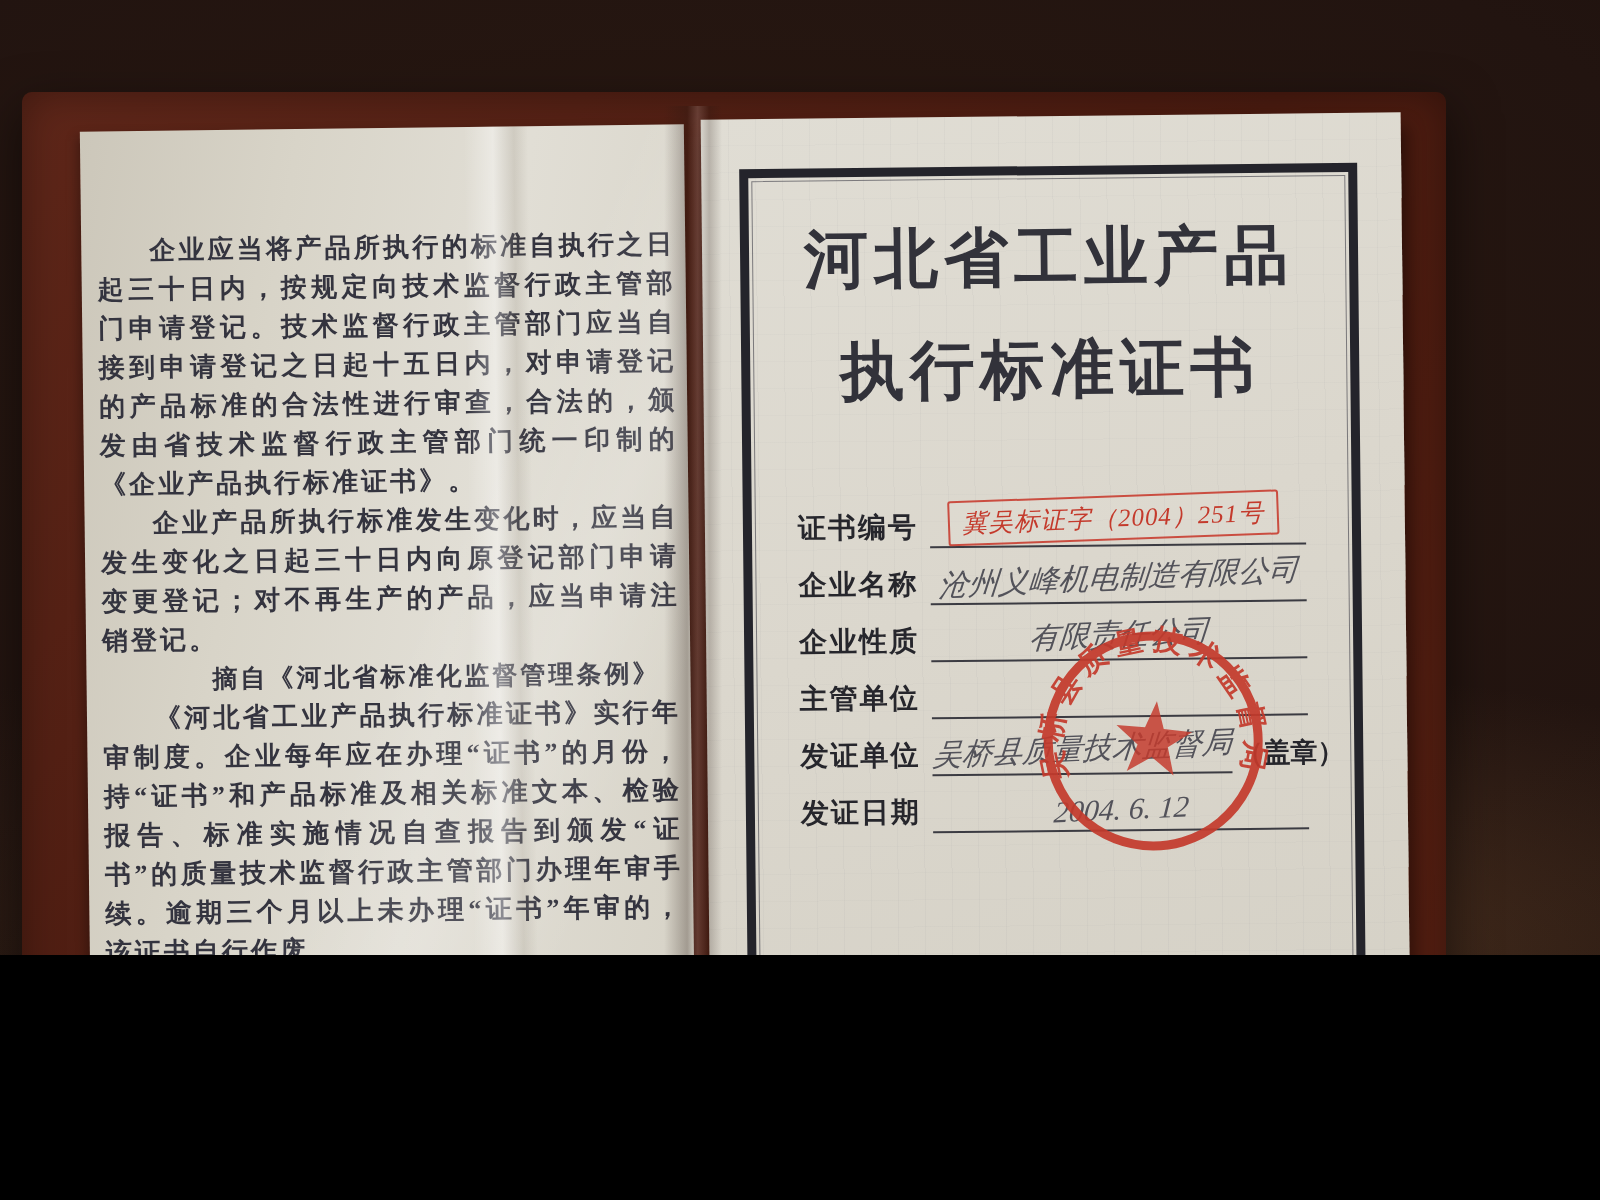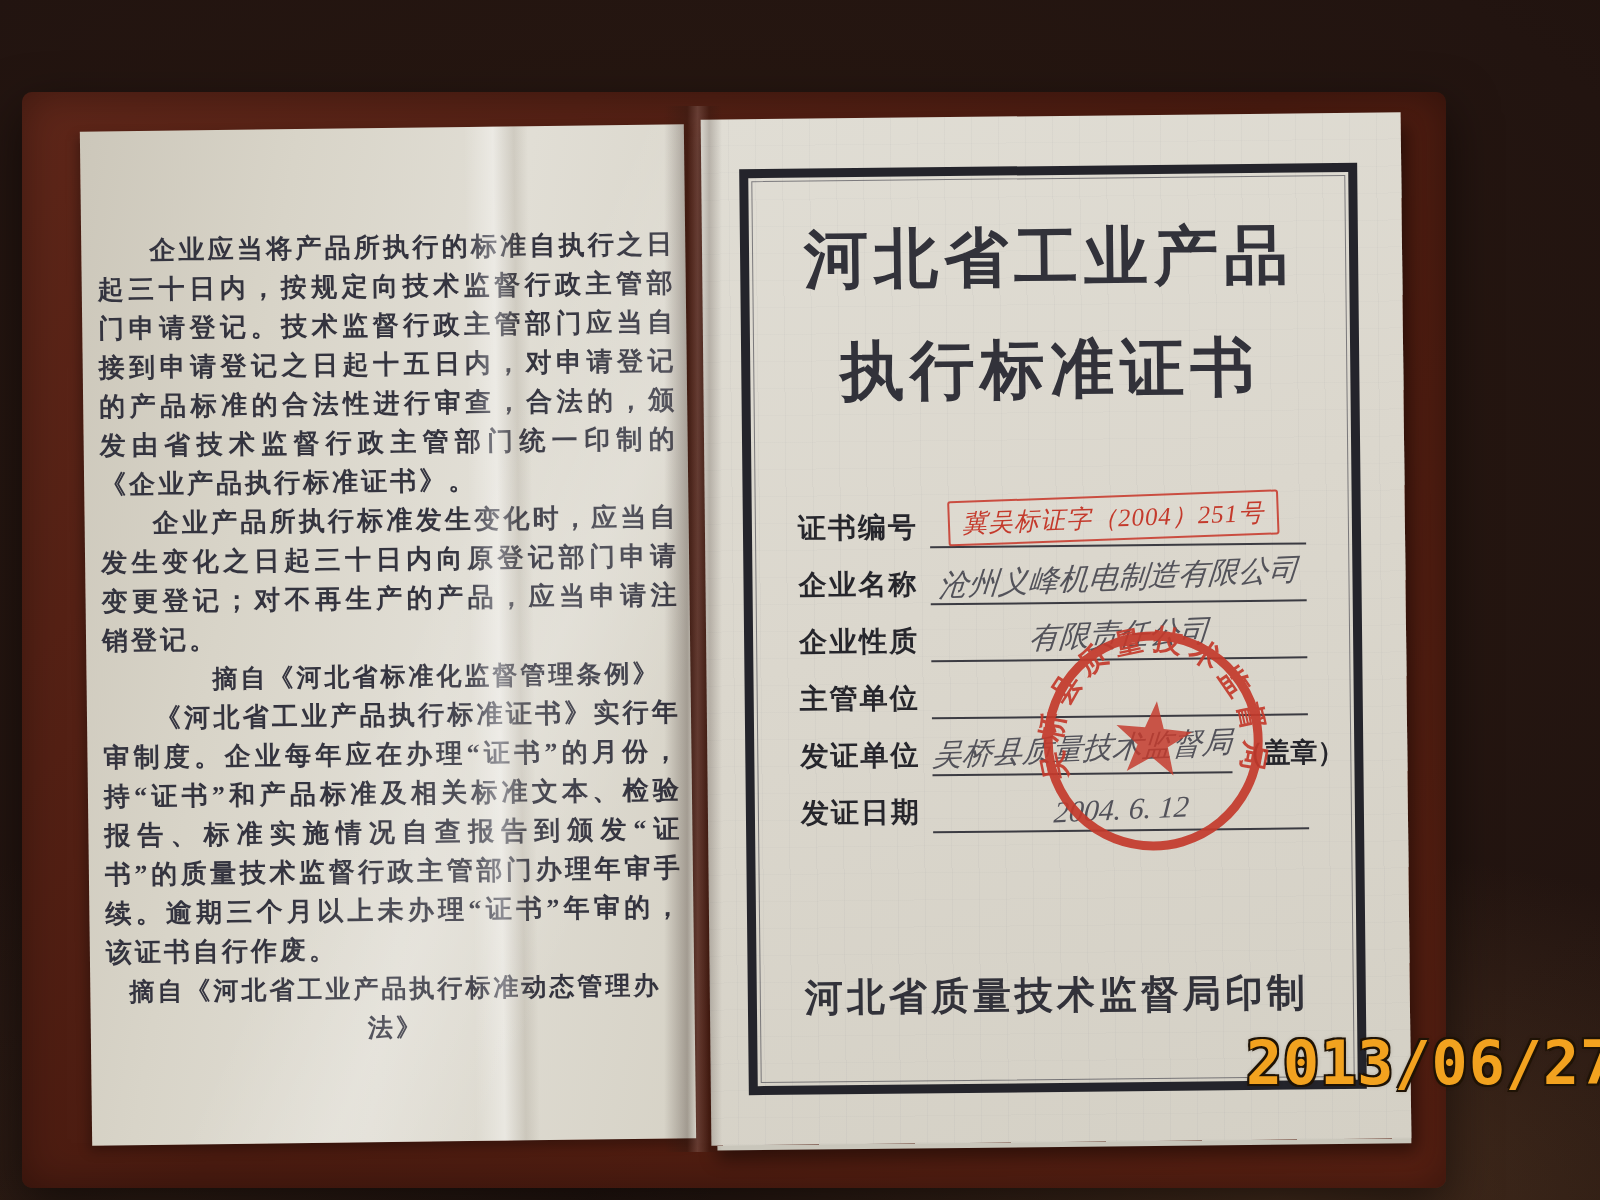--- a/index.html
+++ b/index.html
@@ -1,17 +1,17 @@
 <!DOCTYPE html>
 <html><head>
 <meta charset="utf-8">
 <style>
   html,body{margin:0;padding:0;background:#000;}
   .photo{
-    position:relative;width:1600px;height:1200px;overflow:hidden;
+    position:relative;width:1600px;height:955px;overflow:hidden;
     font-family:"Liberation Serif","DejaVu Serif",serif;
     background:
       radial-gradient(62% 42% at 80% 100%, rgba(128,86,52,0.40), rgba(0,0,0,0) 70%),
       radial-gradient(50% 45% at 10% 102%, rgba(92,62,40,0.25), rgba(0,0,0,0) 70%),
       radial-gradient(140% 120% at 45% 42%, #2a1911 0%, #221410 48%, #150c08 100%);
   }
   
   .cover{
     position:absolute;left:22px;top:92px;width:1424px;height:1096px;border-radius:10px;
     background:linear-gradient(135deg,#5e2619 0%,#4a1b10 50%,#582012 100%);

